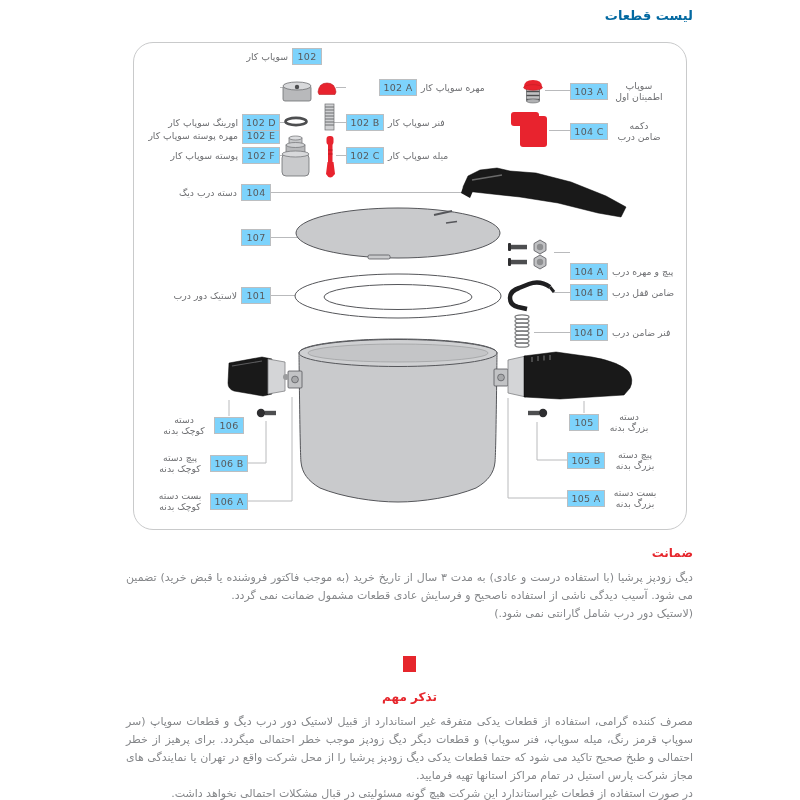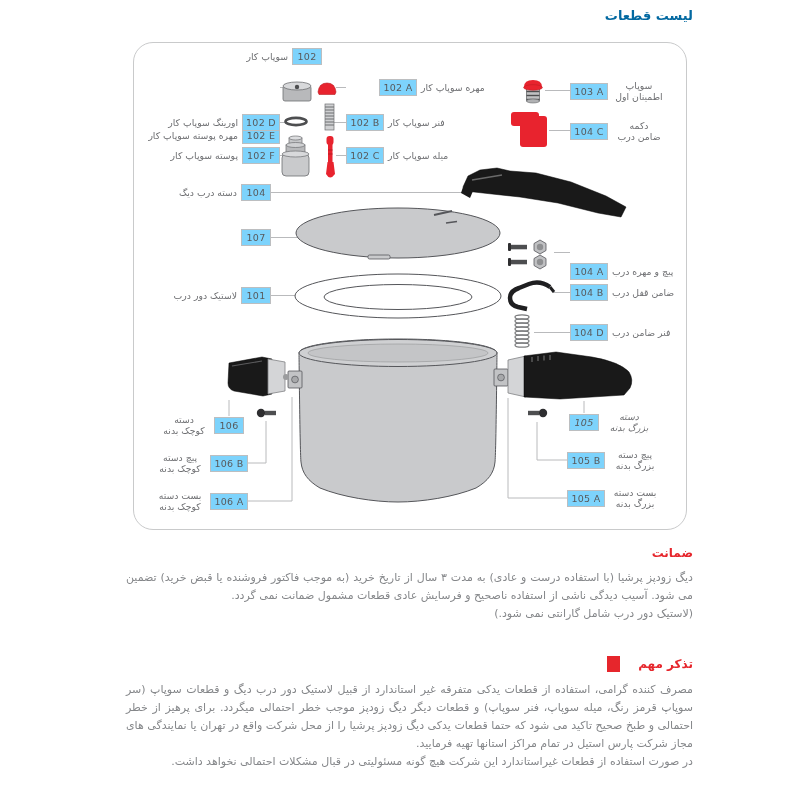--- a/index.html
+++ b/index.html
@@ -22,21 +22,21 @@
   .w-code{width:38px;}
   .ptxt{color:#6d6e71;font-size:9.3px;line-height:11.5px;white-space:pre-line;direction:rtl;}
   .ta-r{text-align:right;}
   .ta-c{text-align:center;width:54px;}
   .ta-c2{text-align:center;width:52px;}
   
   .sec{position:absolute;left:126px;right:107px;direction:rtl;}
   .sec-title{color:#e6262c;font-size:12px;font-weight:bold;text-align:right;}
   .sec p{margin:0;color:#85878a;font-size:11px;line-height:18px;text-align:justify;}
   .body-gap{margin-top:9px !important;}
-  .notice-head{display:flex;flex-direction:row;justify-content:flex-end;align-items:center;gap:18px;direction:ltr;text-align:center;}
+  .notice-head{display:flex;flex-direction:column;justify-content:flex-end;align-items:center;gap:18px;direction:ltr;text-align:center;}
   .sq{width:13px;height:16px;background:#e6262c;}
   .notice-title{color:#e6262c;font-size:12px;font-weight:bold;}
 </style>
 </head>
 <body>
 
 <div class="page-title">لیست قطعات</div>
 
 <div class="pframe"></div>
 
@@ -295,21 +295,21 @@
 کوچک بدنه</span>
   <span class="pbox w-code">106 B</span>
 </div>
 
 <div class="part part2" style="right:552px;top:488px;">
   <span class="ptxt ta-c2">بست دسته
 کوچک بدنه</span>
   <span class="pbox w-code">106 A</span>
 </div>
 
-<div class="part part2" style="left:569px;top:409px;font-style:italic;">
+<div class="part part2" style="left:569px;top:409px;">
   <span class="pbox w-num">105</span>
   <span class="ptxt ta-c2">دسته
 بزرگ بدنه</span>
 </div>
 
 <div class="part part2" style="left:567px;top:447px;">
   <span class="pbox w-code">105 B</span>
   <span class="ptxt ta-c2">پیچ دسته
 بزرگ بدنه</span>
 </div>

